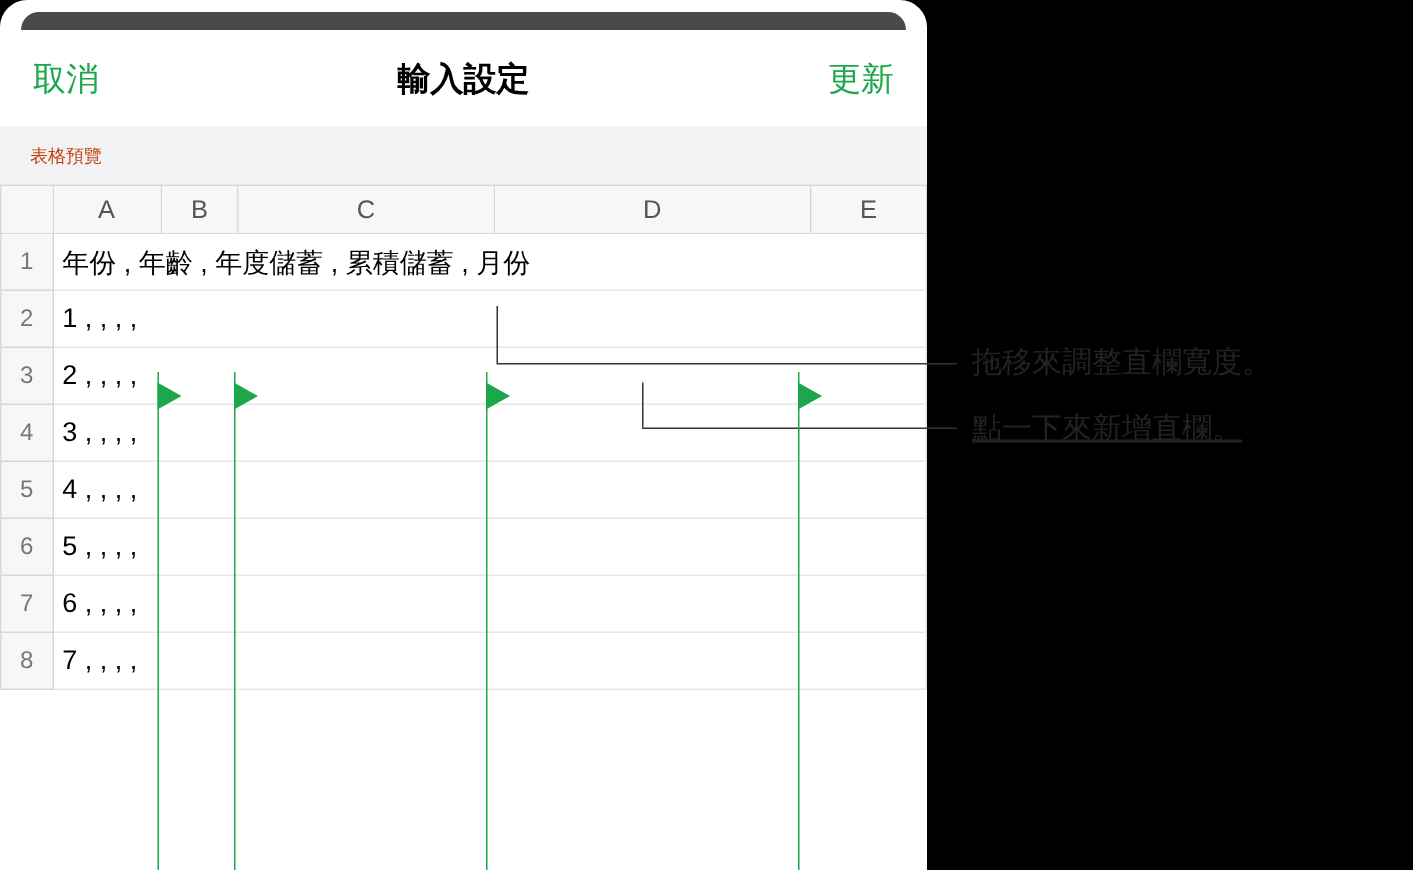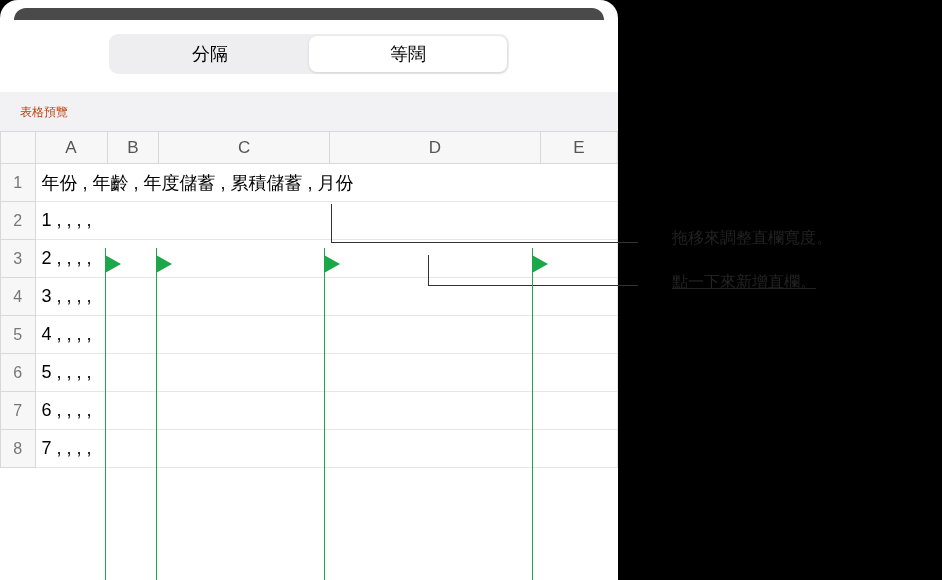--- a/index.html
+++ b/index.html
@@ -153,48 +153,48 @@
       width: 0;
       height: 0;
       border-top: 9px solid transparent;
       border-bottom: 9px solid transparent;
       border-left: 16px solid #1ca84a;
       z-index: 6;
       cursor: ew-resize;
     }
     .callout {
       position: absolute;
-      font-size: 16px;
+      font-size: 20px;
       color: #222;
       white-space: nowrap;
-      margin-left: 24px;
     }
     .callout-line {
       position: absolute;
       background: #333;
       height: 1px;
     }
     .callout-line-v {
       position: absolute;
       background: #333;
       width: 1px;
     }
   </style>
 </head>
 <body>
 
 <div class="modal-container">
   <div class="modal-shadow"></div>
   <div class="modal-body">
 
-
-    <div class="segmented-control">
-      <div class="segment">分隔</div>
-      <div class="segment active">等闊</div>
+    <div class="header">
+      <span class="header-btn">取消</span>
+      <span class="header-title">輸入設定</span>
+      <span class="header-btn right">更新</span>
     </div>
+
 
     <div class="preview-section">
       <div class="preview-label">表格預覽</div>
       <div class="table-wrap">
         <table class="table">
           <colgroup>
             <col style="width:34px">
             <col style="width:71px">
             <col style="width:51px">
             <col style="width:168px">

